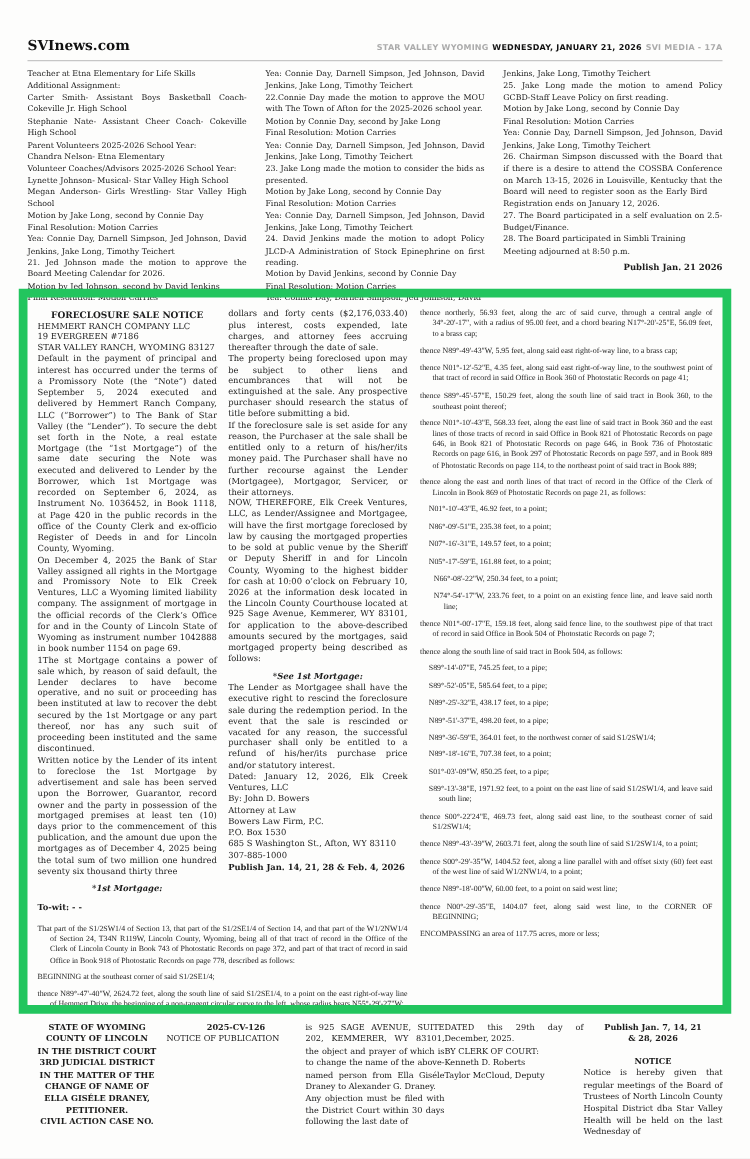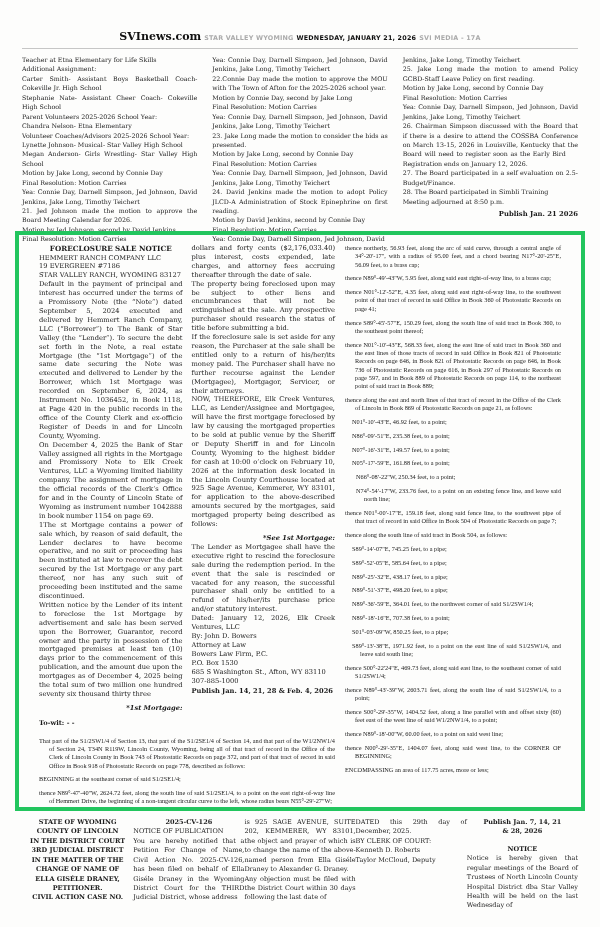--- a/index.html
+++ b/index.html
@@ -4,46 +4,46 @@
 <style>
   html,body { margin:0; padding:0; background:#e8e8e8; }
   .page {
     position:relative; width:600px; height:927px; margin:0 auto;
     background:#fdfdfc; font-family:"DejaVu Serif", serif; color:#1c1c1c;
     overflow:hidden;
   }
   
   .header {
     position:absolute; top:30px; left:22px; right:22px;
-    display:flex; justify-content:center; align-items:baseline;
+    display:flex; justify-content:space-between; align-items:baseline;
     border-bottom:1px solid #c6c6c6; padding-bottom:5px;
   }
   .site { font-weight:bold; font-size:11px; color:#111; }
   .dateline { font-family:"DejaVu Sans", sans-serif; font-size:6.4px; font-weight:bold; color:#ababab; letter-spacing:.2px; }
   .dateline span { margin-left:3px; }
   .dateline .strong { color:#111; }
 
   
   .minutes { position:absolute; top:55px; left:22px; right:22px; display:flex; gap:15px; }
   .mcol { flex:1; font-size:6.3px; line-height:1.5; text-align:justify; }
   .mcol p { margin:0; }
   .mcol p.pub { font-weight:bold; text-align:right; font-size:6.8px; margin-top:3px; }
 
   
   .fcbox {
     position:absolute; top:231px; left:15px; right:15px; height:580px;
-    border:4px solid #22c55e; box-sizing:border-box; padding:9px 20px;
+    border:7px solid #22c55e; box-sizing:border-box; padding:9px 8px;
     display:flex; gap:10px; overflow:hidden;
   }
   .fc-left { width:296px; display:flex; flex-direction:column; }
   .fc-cols { display:flex; gap:9px; }
   .fc-col { flex:1; font-size:6.7px; line-height:1.33; text-align:justify; }
   .fc-col p { margin:0; }
   .fc-title { font-weight:bold; text-align:center; font-size:7.2px; margin:0 0 1px; }
-  .fc-col p.bi, .legal p.bi { font-weight:bold; font-style:italic; text-align:right; margin-top:5px; }
+  .fc-col p.bi, .legal p.bi { font-weight:bold; font-style:italic; text-align:center; margin-top:5px; }
   .fc-col p.b { font-weight:bold; text-align:left; }
   .fc-col p.towit { margin-top:6px; }
   .fc-col p.pubc { font-weight:bold; text-align:left; margin-top:2px; }
 
   
   .legal { font-family:"Liberation Serif", serif; font-size:6.3px; line-height:1.32; }
   .legal p { margin:0 0 5.5px; padding-left:10px; text-indent:-10px; text-align:justify; }
   .legal p.ind  { padding-left:15px; text-indent:-8px; }
   .legal p.ind2 { padding-left:19px; text-indent:-8px; }
   .fc-span { margin-top:9px; }
@@ -194,21 +194,20 @@
         <p>3RD JUDICIAL DISTRICT</p>
         <p>IN THE MATTER OF THE</p>
         <p>CHANGE OF NAME OF</p>
         <p>ELLA GISÉLE DRANEY,</p>
         <p>PETITIONER.</p>
         <p>CIVIL ACTION CASE NO.</p>
       </div>
     <div class="bcol">
         <p class="bc">2025-CV-126</p>
         <p>NOTICE OF PUBLICATION</p>
-        <p>You are hereby notified that a Petition For Change of Name, Civil Action No. 2025-CV-126, has been filed on behalf of Ella Giséle Draney in the Wyoming District Court for the THIRD Judicial District, whose address</p>
       </div>
     <div class="bcol">
         <p>is 925 SAGE AVENUE, SUITE 202, KEMMERER, WY 83101, the object and prayer of which is to change the name of the above-named person from Ella Giséle Draney to Alexander G. Draney.</p>
         <p>Any objection must be filed with the District Court within 30 days following the last date of</p>
       </div>
     <div class="bcol">
         <p>DATED this 29th day of December, 2025.</p>
         <p>BY CLERK OF COURT:</p>
         <p>Kenneth D. Roberts</p>
         <p>Taylor McCloud, Deputy</p>

